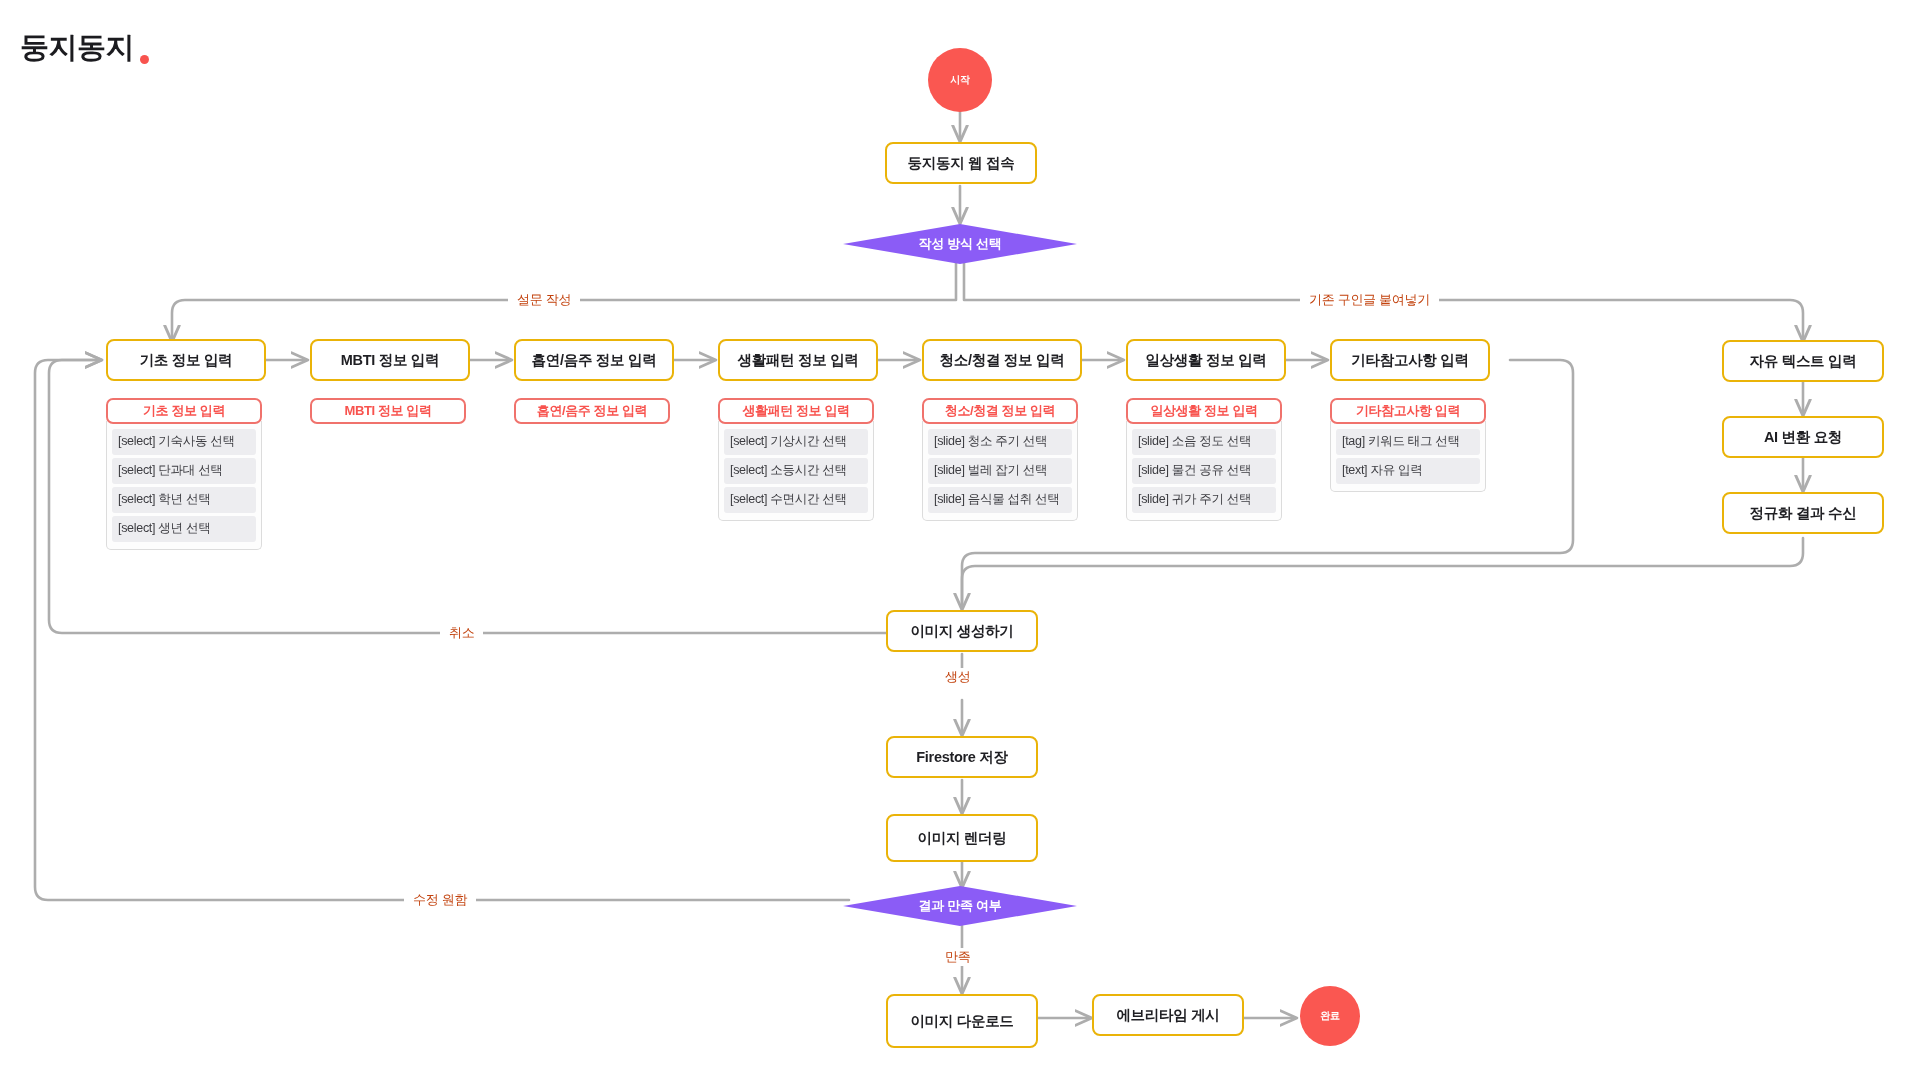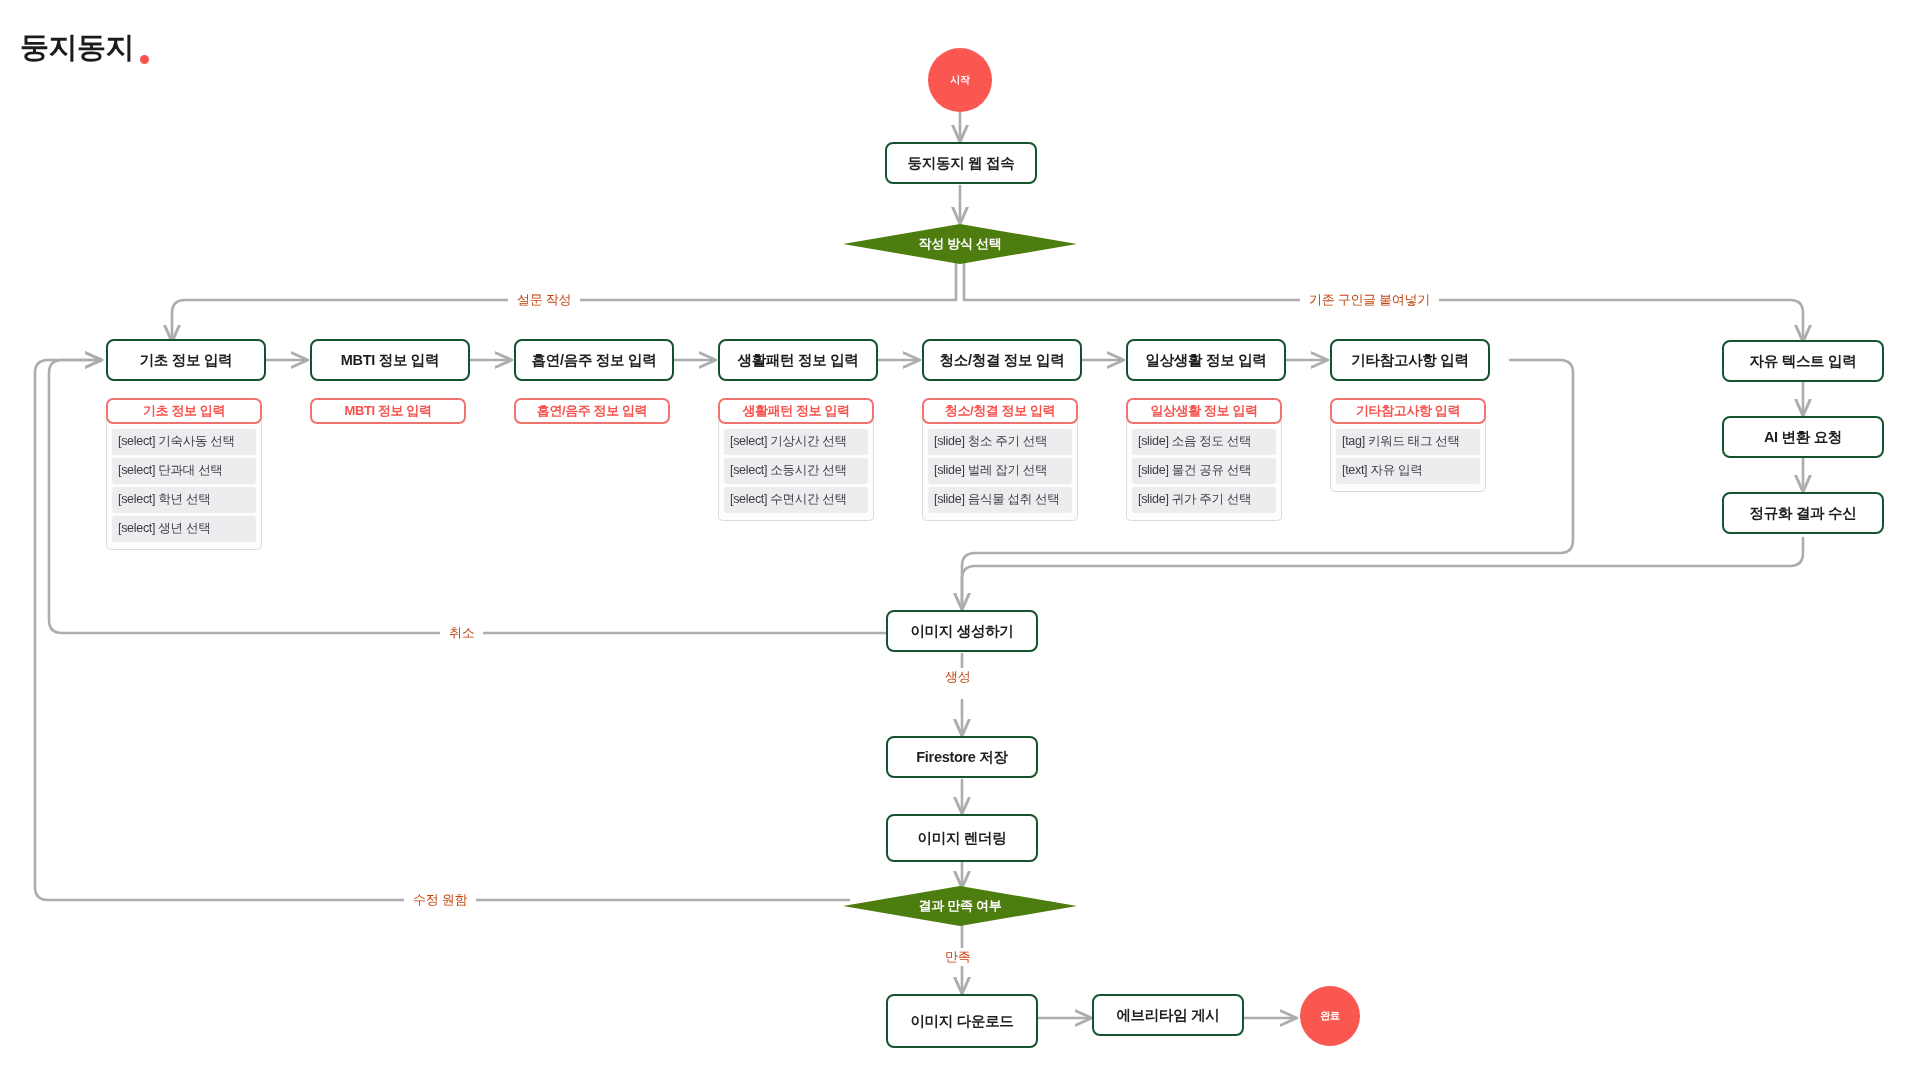--- a/index.html
+++ b/index.html
@@ -21,42 +21,42 @@
 
   
   #wires { position: absolute; left: 0; top: 0; width: 1920px; height: 1080px; }
 
   
   .node {
     position: absolute;
     display: flex; align-items: center; justify-content: center;
     text-align: center;
     background: #ffffff;
-    border: 2px solid #14532d;
+    border: 2px solid #eab308;
     border-radius: 8px;
     color: #1f1f23;
     font-size: 14.5px;
     font-weight: 700;
     letter-spacing: -0.3px;
     z-index: 3;
   }
   .terminal {
     position: absolute;
     display: flex; align-items: center; justify-content: center;
     border-radius: 50%;
     background: #FA5751;
     color: #ffffff;
     font-size: 10px; font-weight: 700;
     letter-spacing: -0.3px;
     z-index: 3;
   }
   .decision {
     position: absolute;
     display: flex; align-items: center; justify-content: center;
-    background: #4d7c0f;
+    background: #8b5cf6;
     color: #ffffff;
     font-size: 13px; font-weight: 700;
     letter-spacing: -0.3px;
     clip-path: polygon(50% 0%, 100% 50%, 50% 100%, 0% 50%);
     z-index: 3;
   }
 
   
   .panel { position: absolute; z-index: 3; }
   .panel-title {

